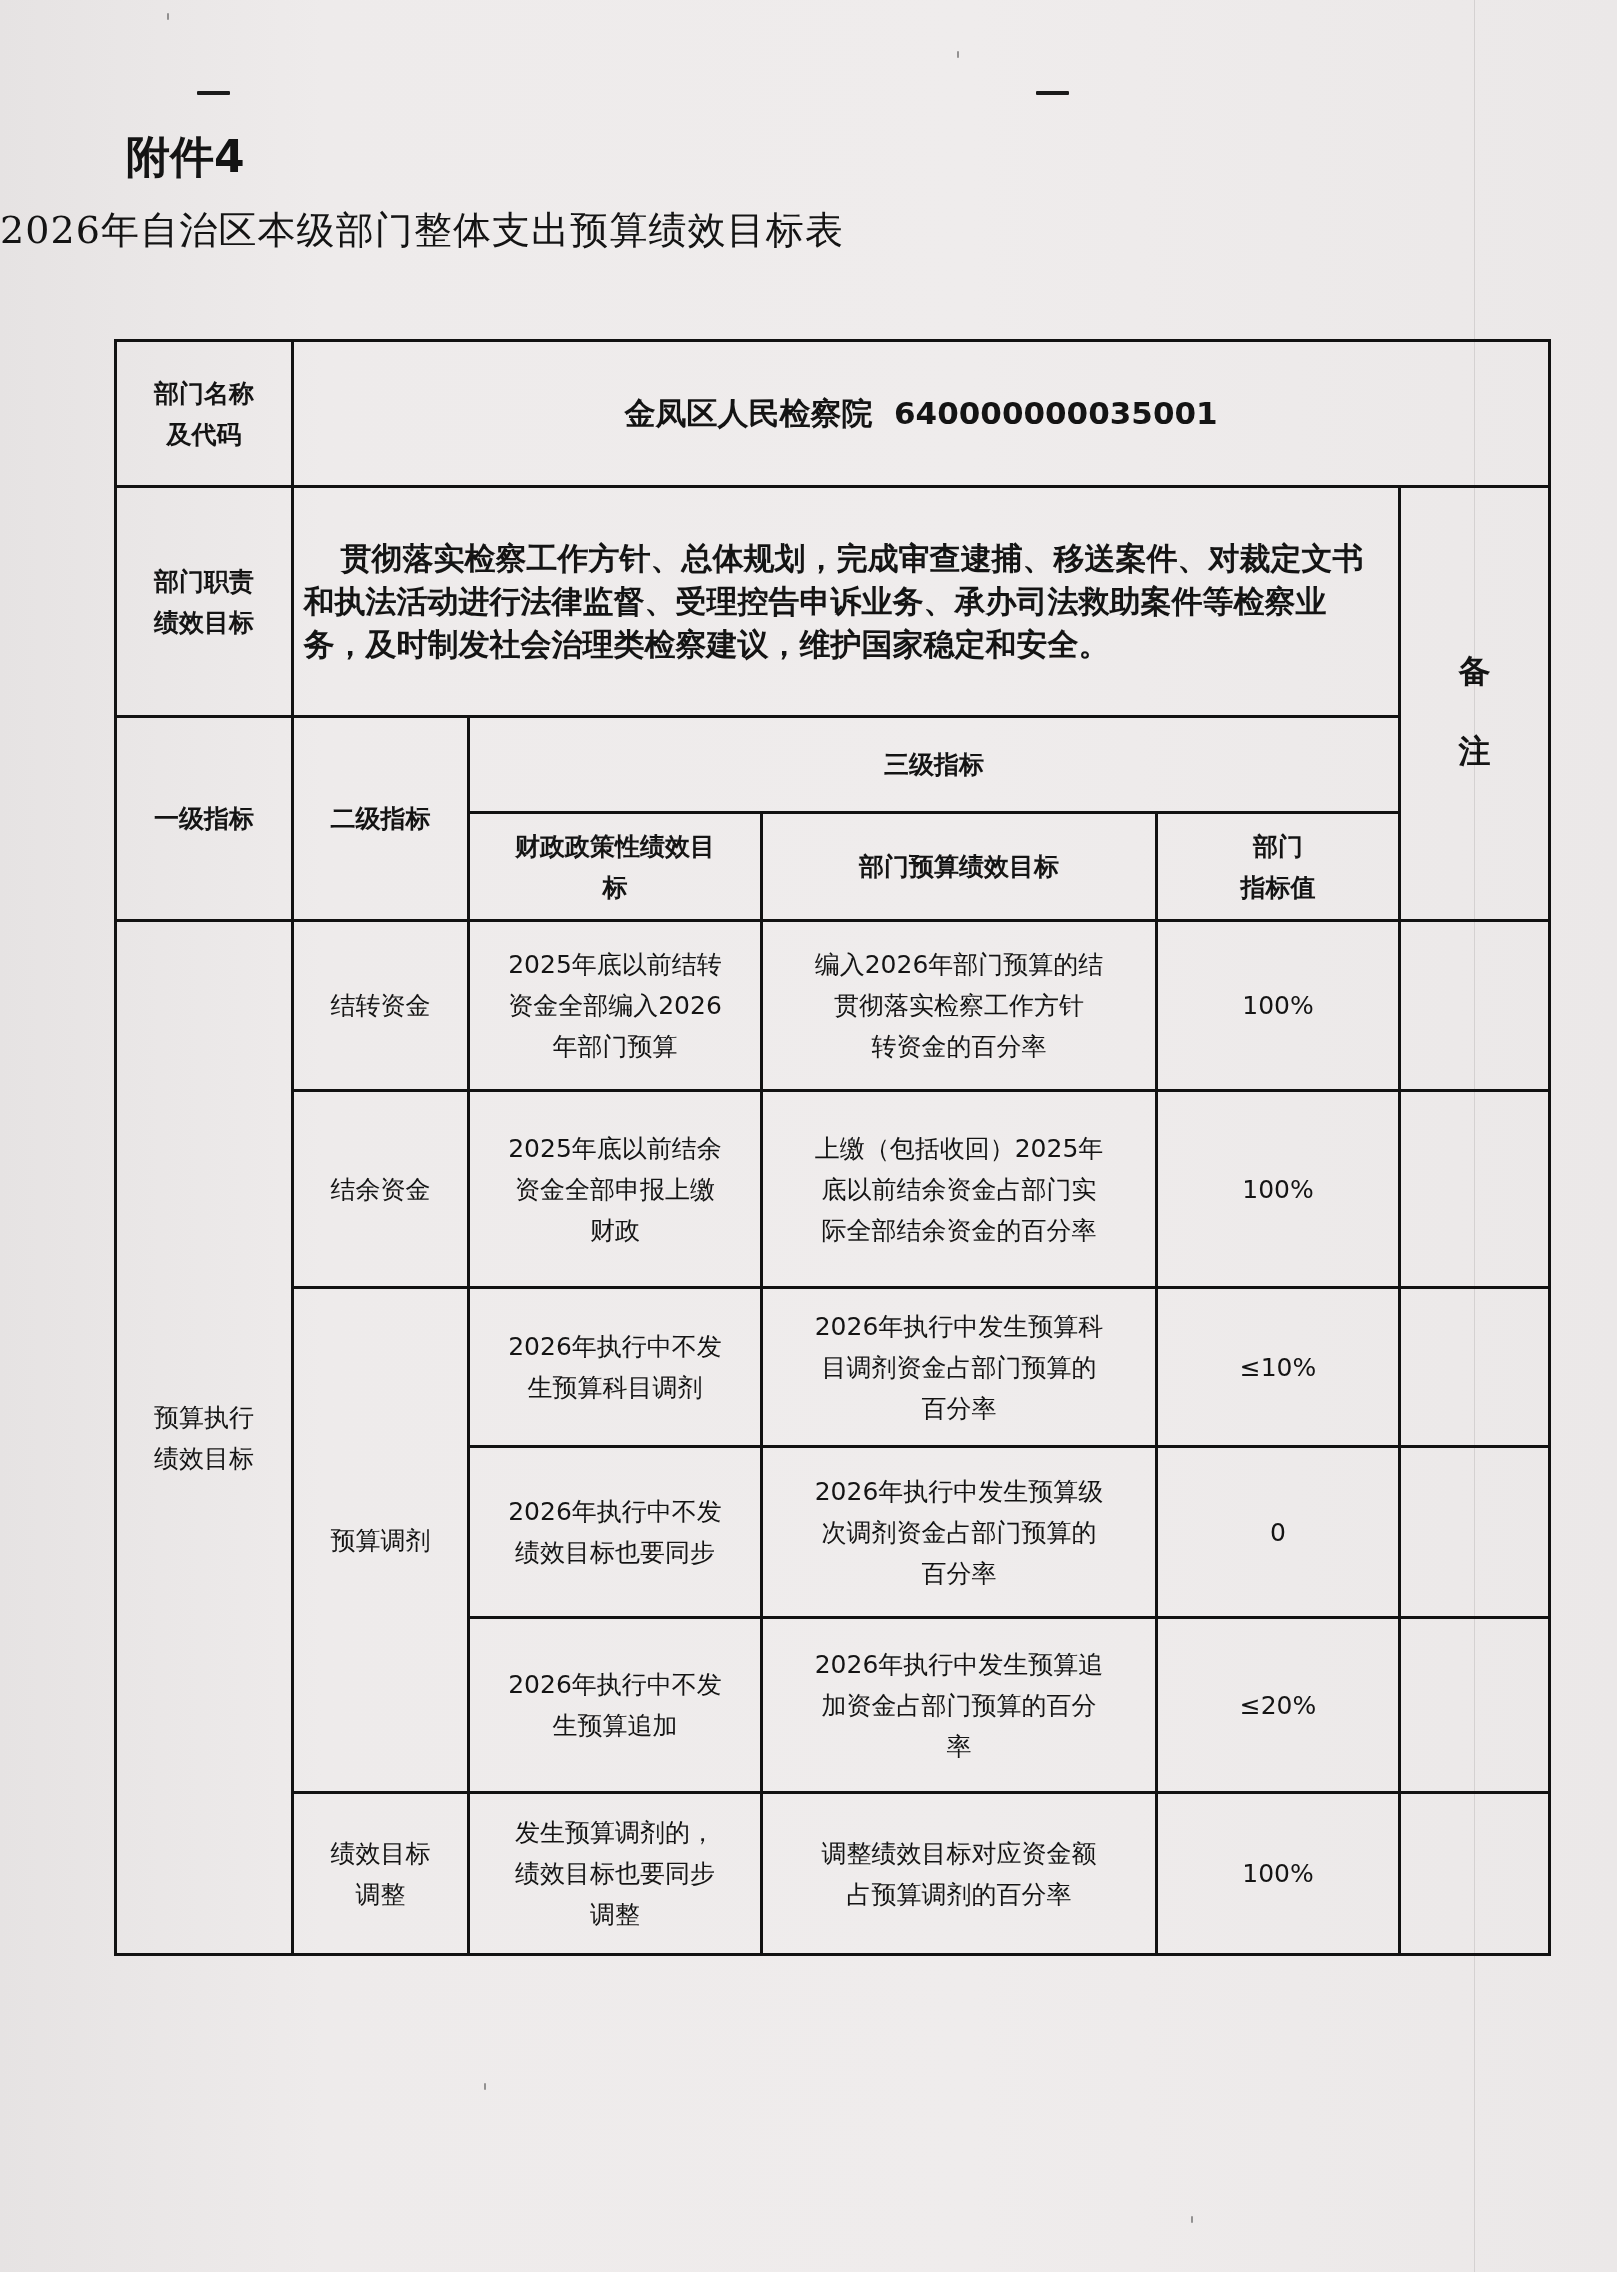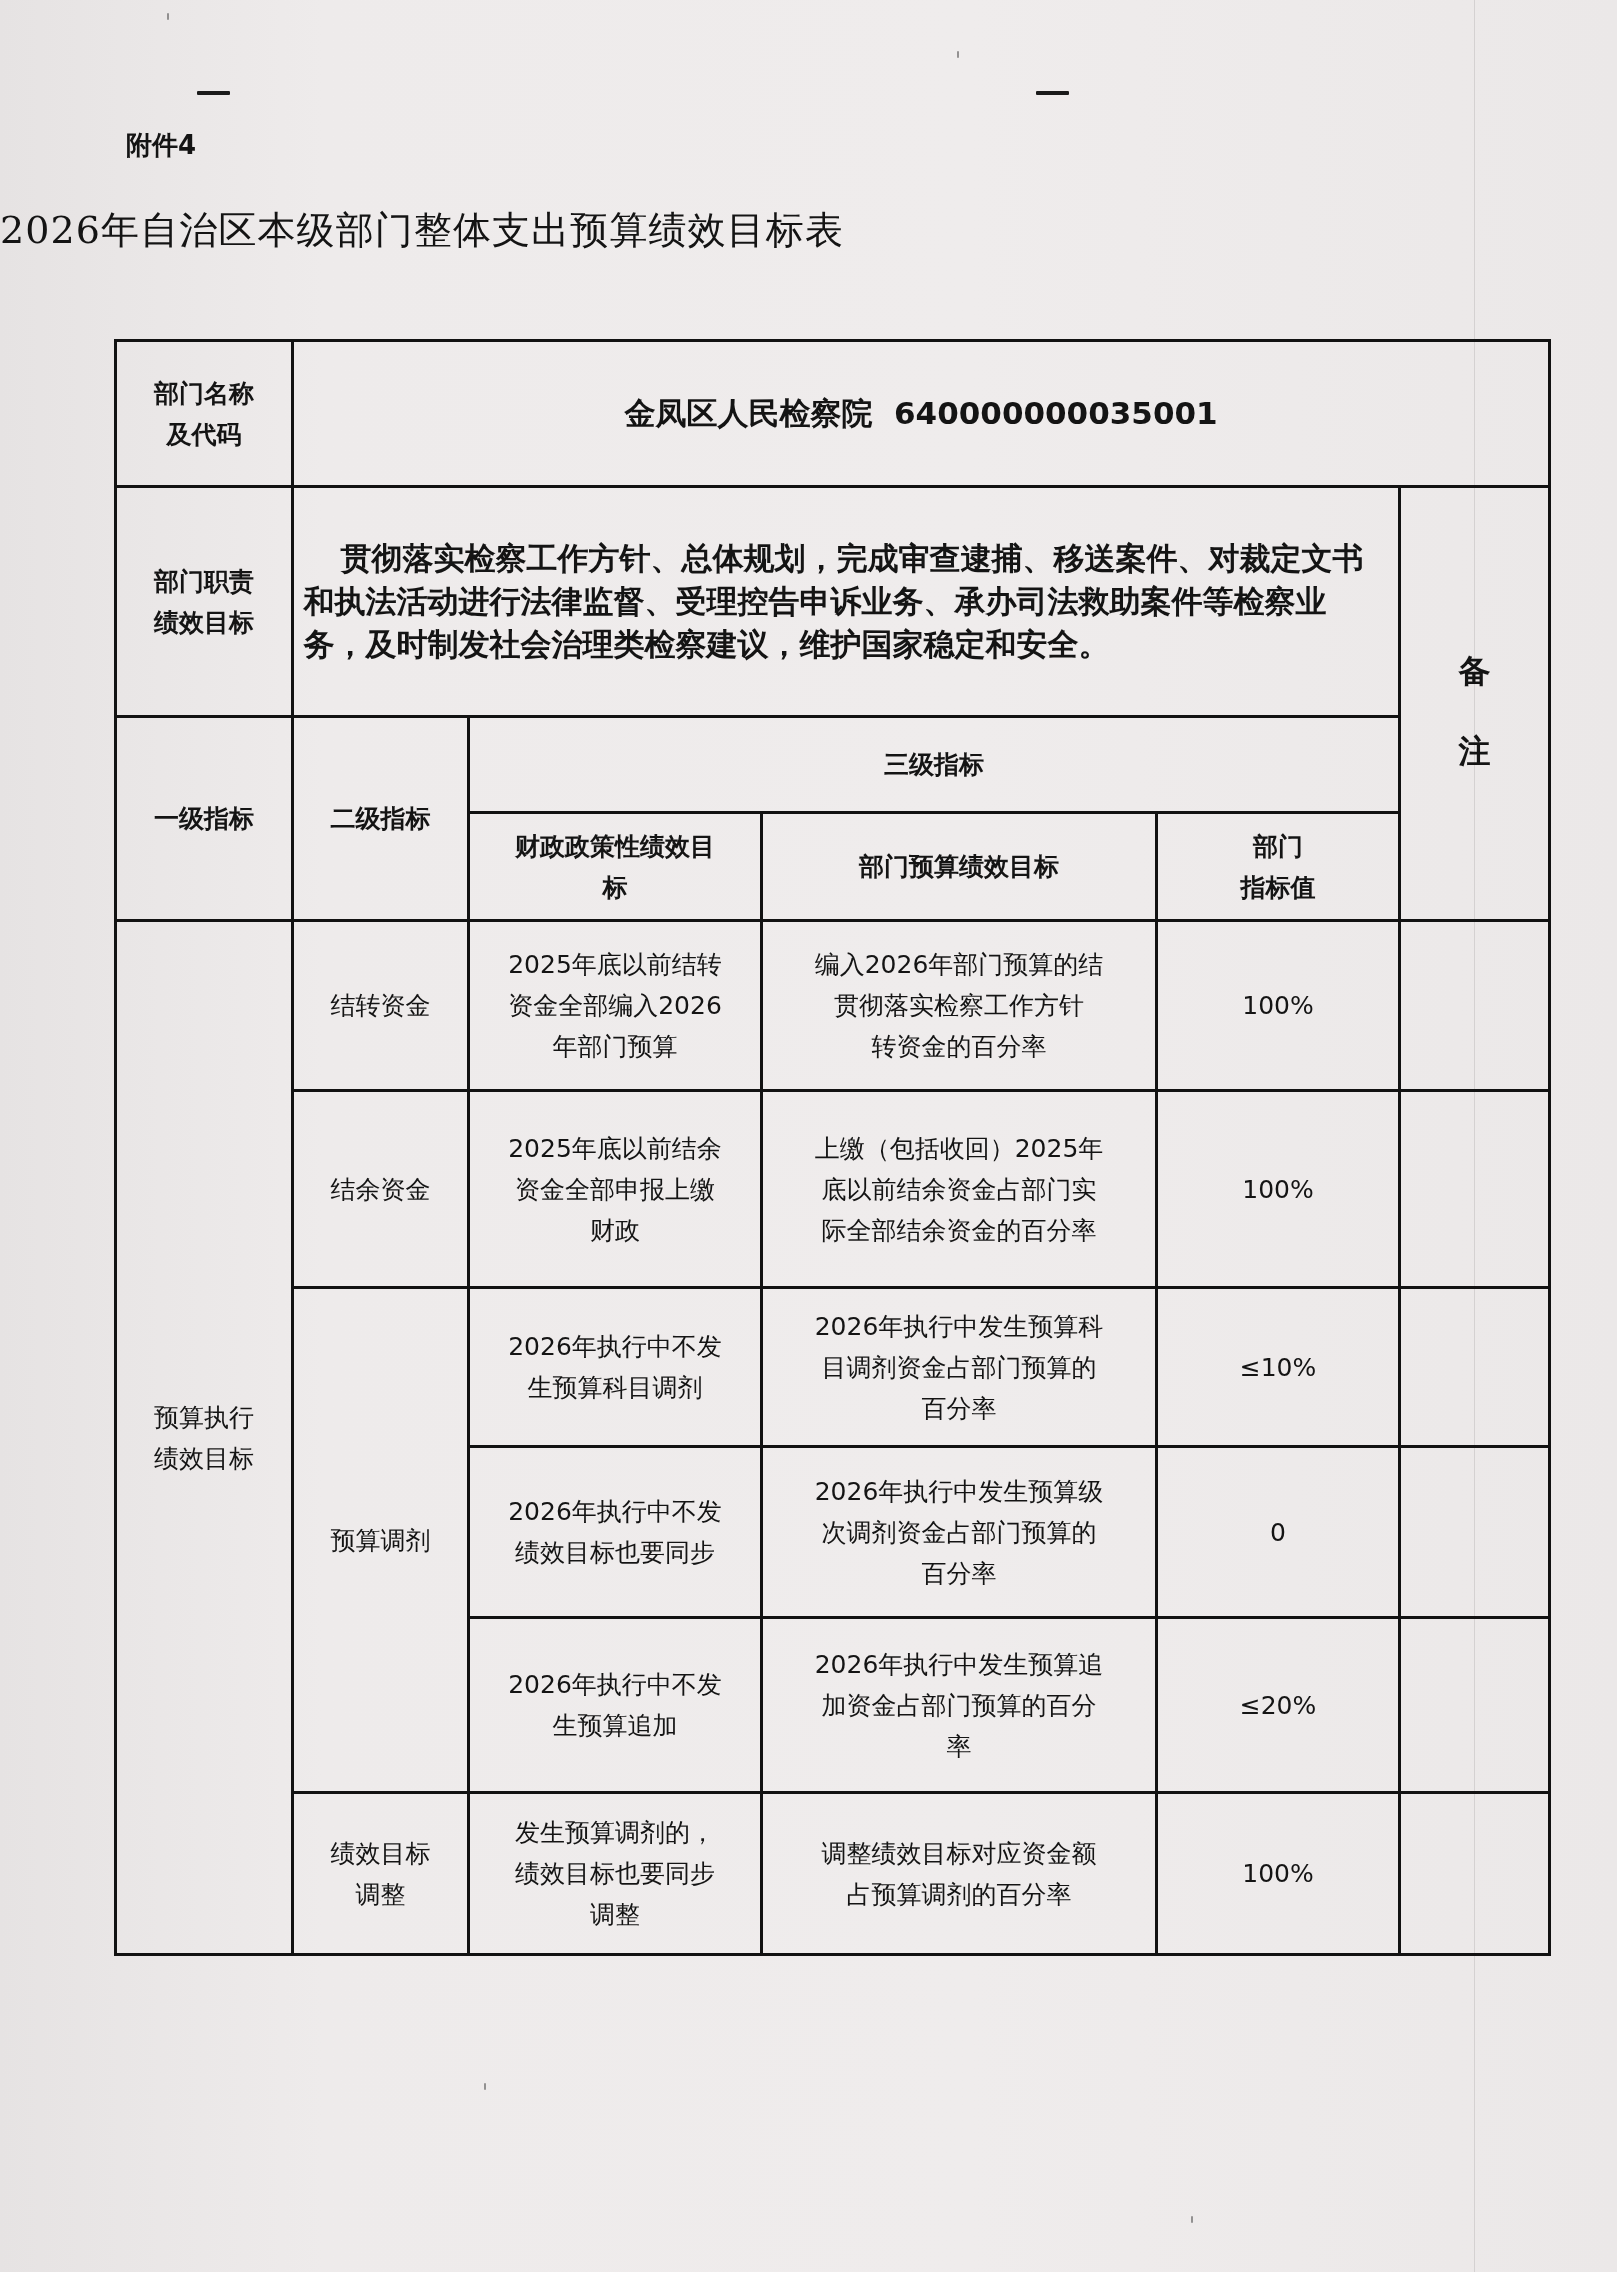--- a/index.html
+++ b/index.html
@@ -19,21 +19,21 @@
     position: absolute; top: 0; bottom: 0; left: 1474px; width: 1.1px;
     background: rgba(170,165,165,0.35);
   }
   .dash-mark {
     position: absolute; height: 3.7px; width: 33px; background: #1b1b1b; border-radius: 1.1px;
   }
   .speck { position: absolute; width: 1.6px; height: 7.4px; background: #555; border-radius: 1.1px; opacity: .6; }
 
   .attachment {
     position: absolute; left: 126px; top: 128px;
-    font-size: 26px; font-weight: bold; letter-spacing: 0px;
+    font-size: 44px; font-weight: bold; letter-spacing: 0px;
   }
   .doc-title {
     position: absolute; left: 16px; right: 0; top: 205px;
     text-align: left;
     font-family: "DejaVu Serif", "Liberation Serif", serif;
     font-size: 38px; letter-spacing: 1.1px;
     padding-left: 0px;
   }
   .doc-title span { display: inline-block; margin-left: -16px; }
 

